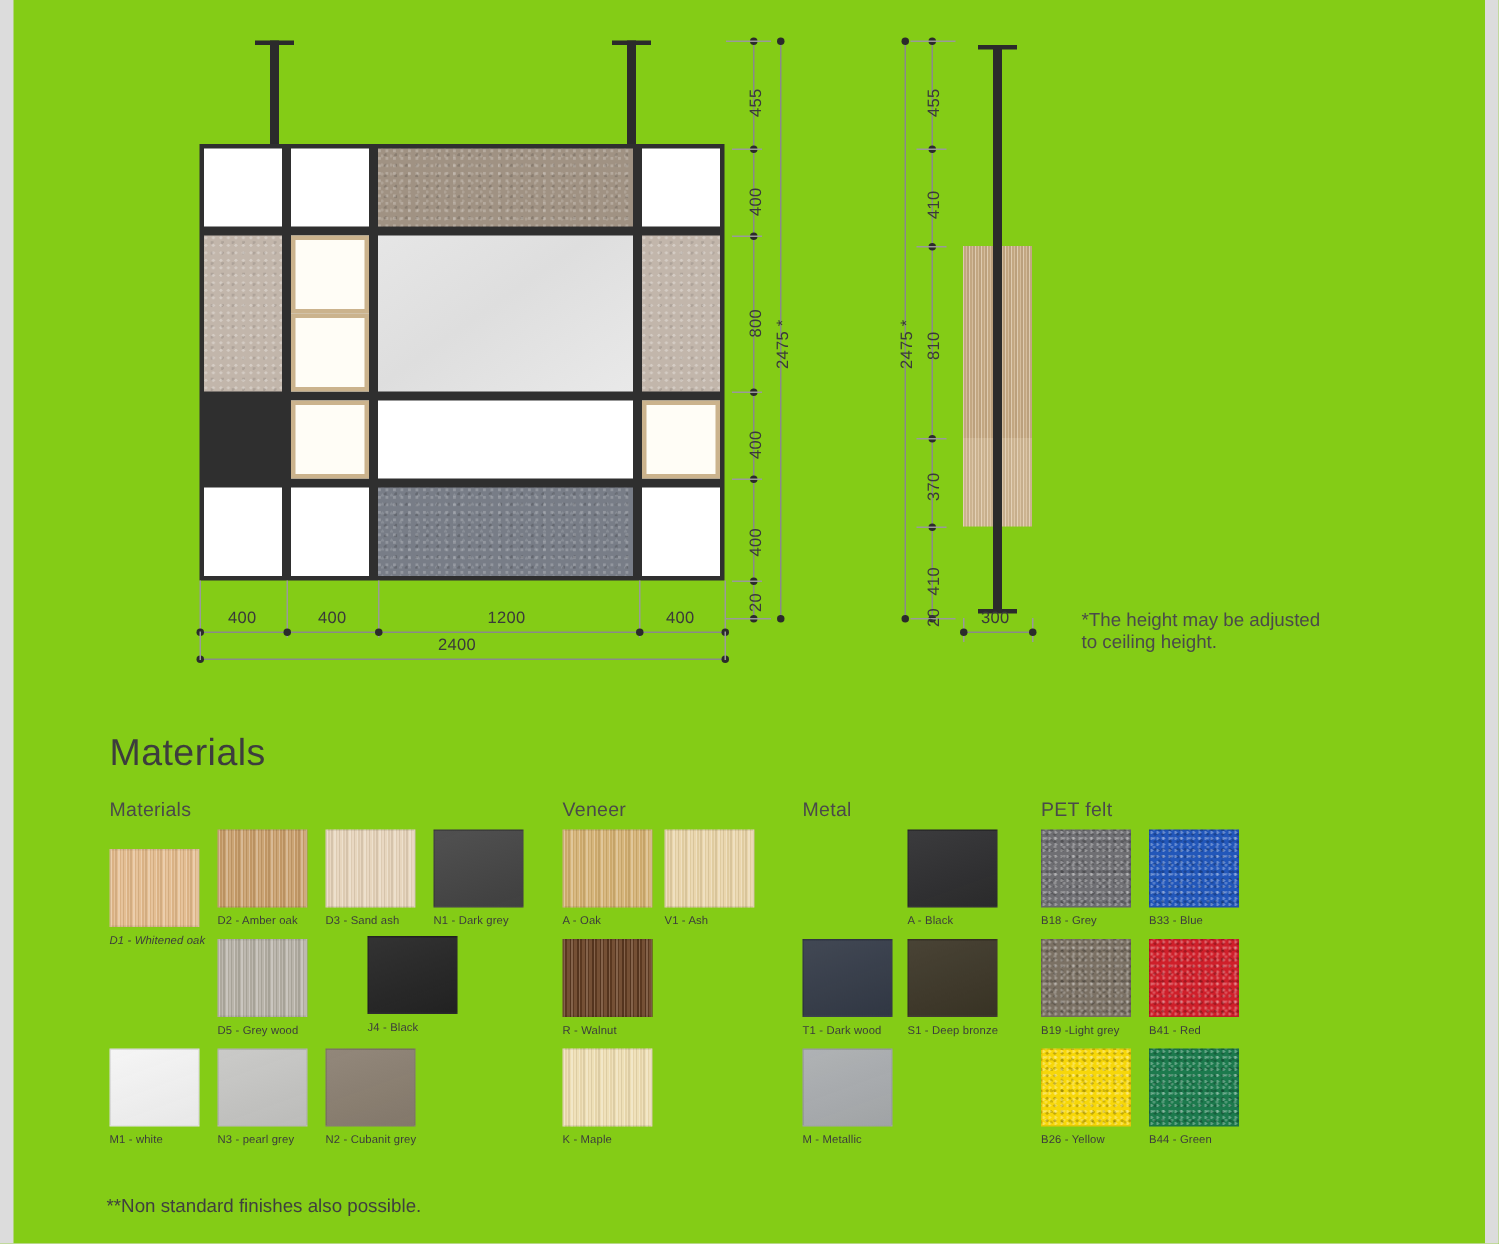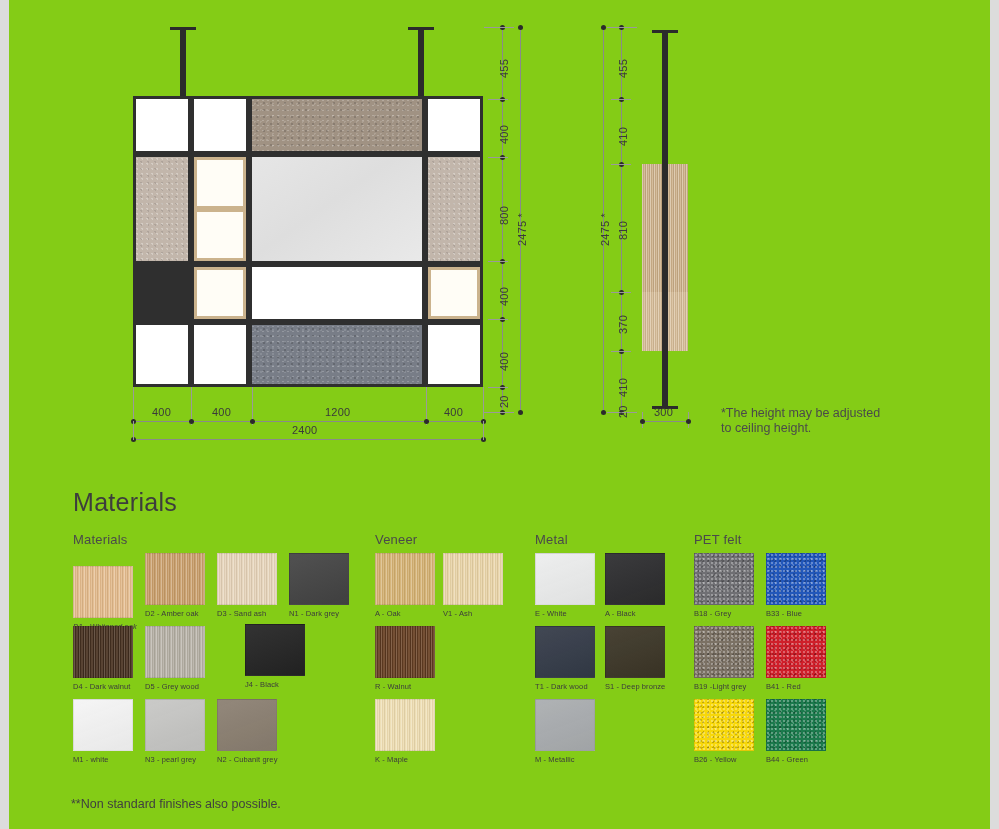--- a/index.html
+++ b/index.html
@@ -362,24 +362,20 @@
         </div>
         <div class="swatch-cell" style="left:144px; top:0px;">
           <div class="swatch w-grain" style="background-color:#e5d2b8;"></div>
           <div class="swatch-label">D3 - Sand ash</div>
         </div>
         <div class="swatch-cell" style="left:216px; top:0px;">
           <div class="swatch m-flat" style="background-color:#434343;"></div>
           <div class="swatch-label">N1 - Dark grey</div>
         </div>
 
-        <div class="swatch-cell" style="left:0px;   top:73px;">
-          <div class="swatch w-grain-strong" style="background-color:#4b3524;"></div>
-          <div class="swatch-label">D4 - Dark walnut</div>
-        </div>
         <div class="swatch-cell" style="left:72px;  top:73px;">
           <div class="swatch w-grain" style="background-color:#b3aea3;"></div>
           <div class="swatch-label">D5 - Grey wood</div>
         </div>
         <div class="swatch-cell" style="left:144px; top:71px;margin-left:28px;">
           <div class="swatch m-flat" style="background-color:#232323;"></div>
           <div class="swatch-label">J4 - Black</div>
         </div>
 
         <div class="swatch-cell" style="left:0px;   top:146px;">
@@ -415,24 +411,20 @@
         <div class="swatch-cell" style="left:0px;  top:146px;">
           <div class="swatch w-grain" style="background-color:#eddcb0;"></div>
           <div class="swatch-label">K - Maple</div>
         </div>
       </div>
     </div>
 
     <div class="mat-group" style="left:526px; top:62px; width:150px;">
       <div class="group-title">Metal</div>
       <div class="swatch-grid" style="height:220px;">
-        <div class="swatch-cell" style="left:0px;  top:0px;">
-          <div class="swatch m-flat" style="background-color:#eceded;"></div>
-          <div class="swatch-label">E - White</div>
-        </div>
         <div class="swatch-cell" style="left:70px; top:0px;">
           <div class="swatch m-flat" style="background-color:#2c2c2e;"></div>
           <div class="swatch-label">A - Black</div>
         </div>
         <div class="swatch-cell" style="left:0px;  top:73px;">
           <div class="swatch m-flat" style="background-color:#333a47;"></div>
           <div class="swatch-label">T1 - Dark wood</div>
         </div>
         <div class="swatch-cell" style="left:70px; top:73px;">
           <div class="swatch m-flat" style="background-color:#3b3526;"></div>

